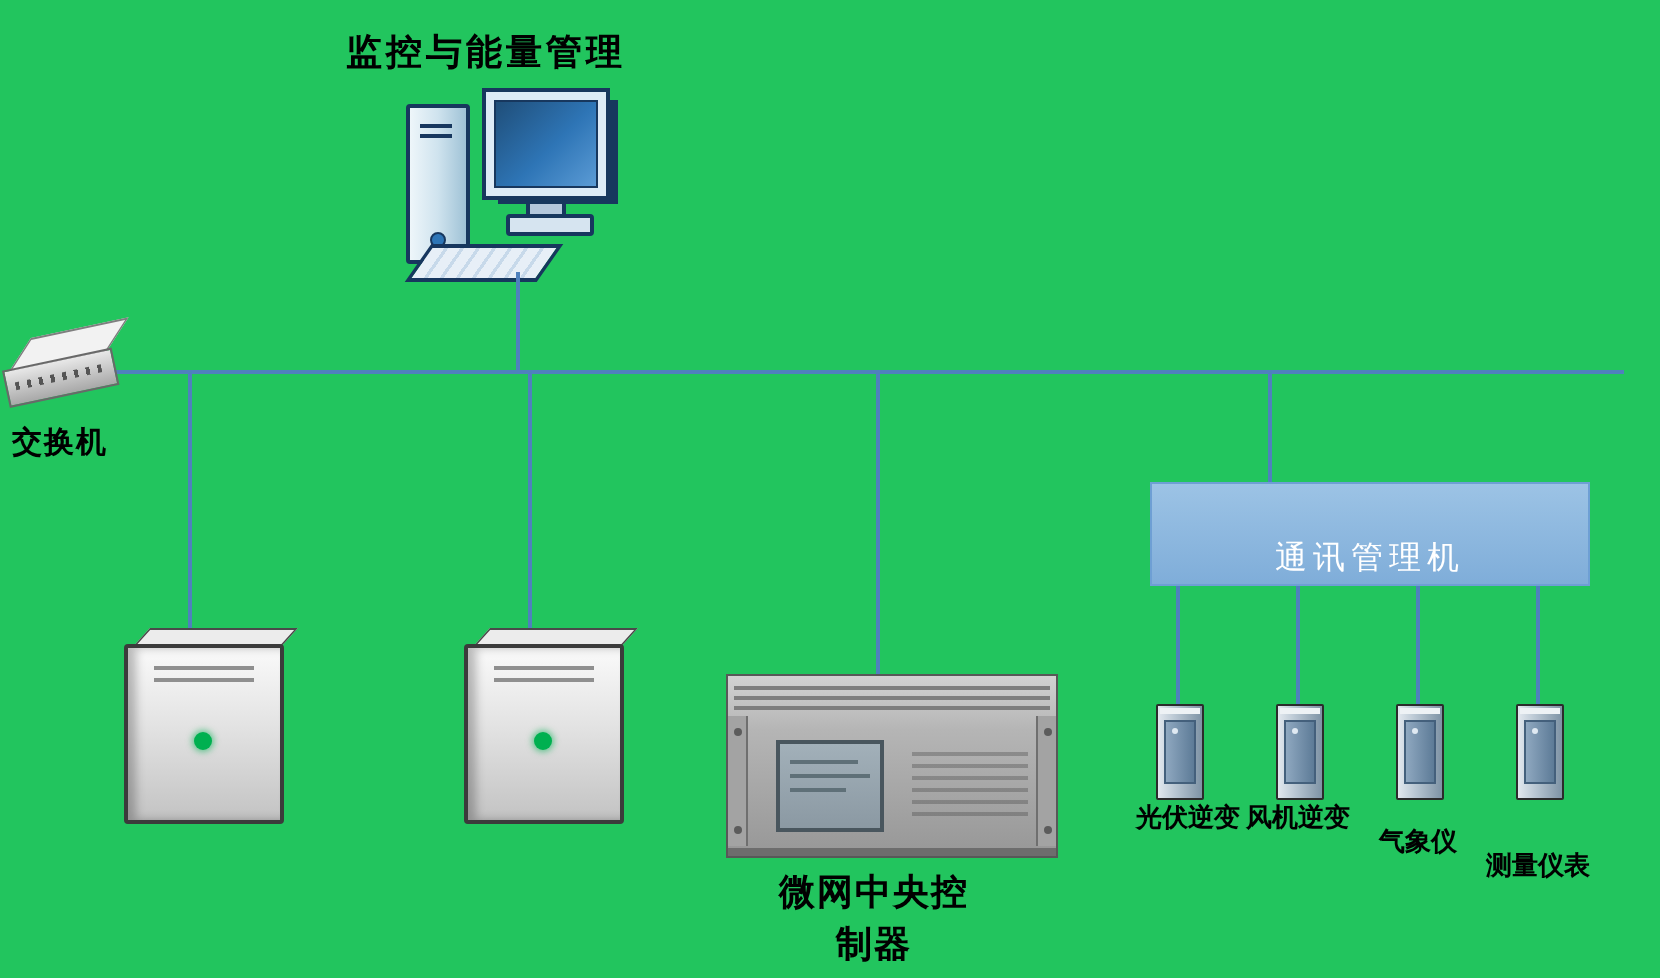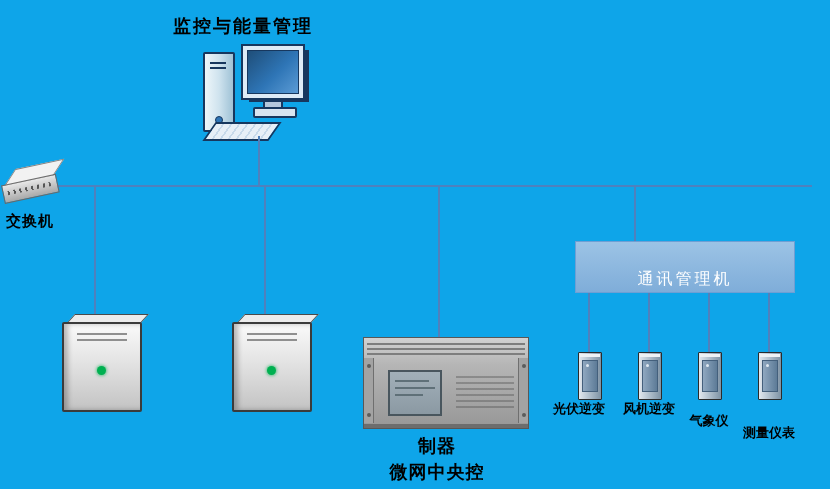--- a/index.html
+++ b/index.html
@@ -1,16 +1,16 @@
 <!DOCTYPE html>
 <html style="--connector-line: #4f81bd; --comm-box-fill-top: #9cc3e5; --comm-box-fill-bottom: #7fadd9; --comm-box-text: #ffffff; --led: #00b050;"><head>
 <meta charset="utf-8">
 <style>
   html,body{margin:0;padding:0;background:#ffffff;}
-  .canvas{position:relative;width:830px;height:489px;background:#0ea5e9;overflow:hidden;
+  .canvas{position:relative;width:830px;height:489px;background:#22c55e;overflow:hidden;
           font-family:"Liberation Serif", serif;color:#000;}
 
   
   .line{position:absolute;background:var(--connector-line,#4f81bd);}
   .line.h{height:2px;}
   .line.v{width:2px;}
 
   
   .title{position:absolute;left:173px;top:14px;font-size:18px;font-weight:bold;letter-spacing:2px;}
 
@@ -97,21 +97,21 @@
          background:linear-gradient(90deg,#8fa8c0,#5d7b97);border:1px solid #44607c;}
   .tower-panel:before{content:"";position:absolute;left:3px;top:3px;width:3px;height:3px;
          border-radius:50%;background:#dfe9f2;}
 
   
   .label2{position:absolute;text-align:center;font-size:18px;font-weight:bold;line-height:26px;letter-spacing:1px;}
   .label2.bms{left:32px;top:422px;width:140px;}
   .label2.pcs{left:202px;top:422px;width:140px;}
   .label2.ctrl{left:372px;top:433px;width:130px;}
   .dev-label{position:absolute;top:400px;width:64px;text-align:center;font-size:13px;font-weight:bold;}
-  .dev-label.d0{left:547px;font-family:Liberation Serif, serif;} .dev-label.d1{left:617px;} .dev-label.d2{left:677px;margin-top:12px;} .dev-label.d3{left:737px;margin-top:24px;}
+  .dev-label.d0{left:562px;font-family:Liberation Serif, serif;} .dev-label.d1{left:617px;} .dev-label.d2{left:677px;margin-top:12px;} .dev-label.d3{left:737px;margin-top:24px;}
 </style>
 </head>
 <body>
 
 <div class="canvas">
 
   <div class="title">监控与能量管理</div>
 
   <div class="computer">
     <div class="pc-tower">
@@ -201,17 +201,17 @@
   </div>
 
   <div class="dev-label d0">光伏逆变</div>
   <div class="dev-label d1">风机逆变</div>
   <div class="dev-label d2">气象仪</div>
   <div class="dev-label d3">测量仪表</div>
 
   <div class="label2 bms">
   </div>
   <div class="label2 ctrl">
+    <div>微网中央控</div>
     <div>制器</div>
-    <div>微网中央控</div>
   </div>
 
 </div>
 
 </body></html>

